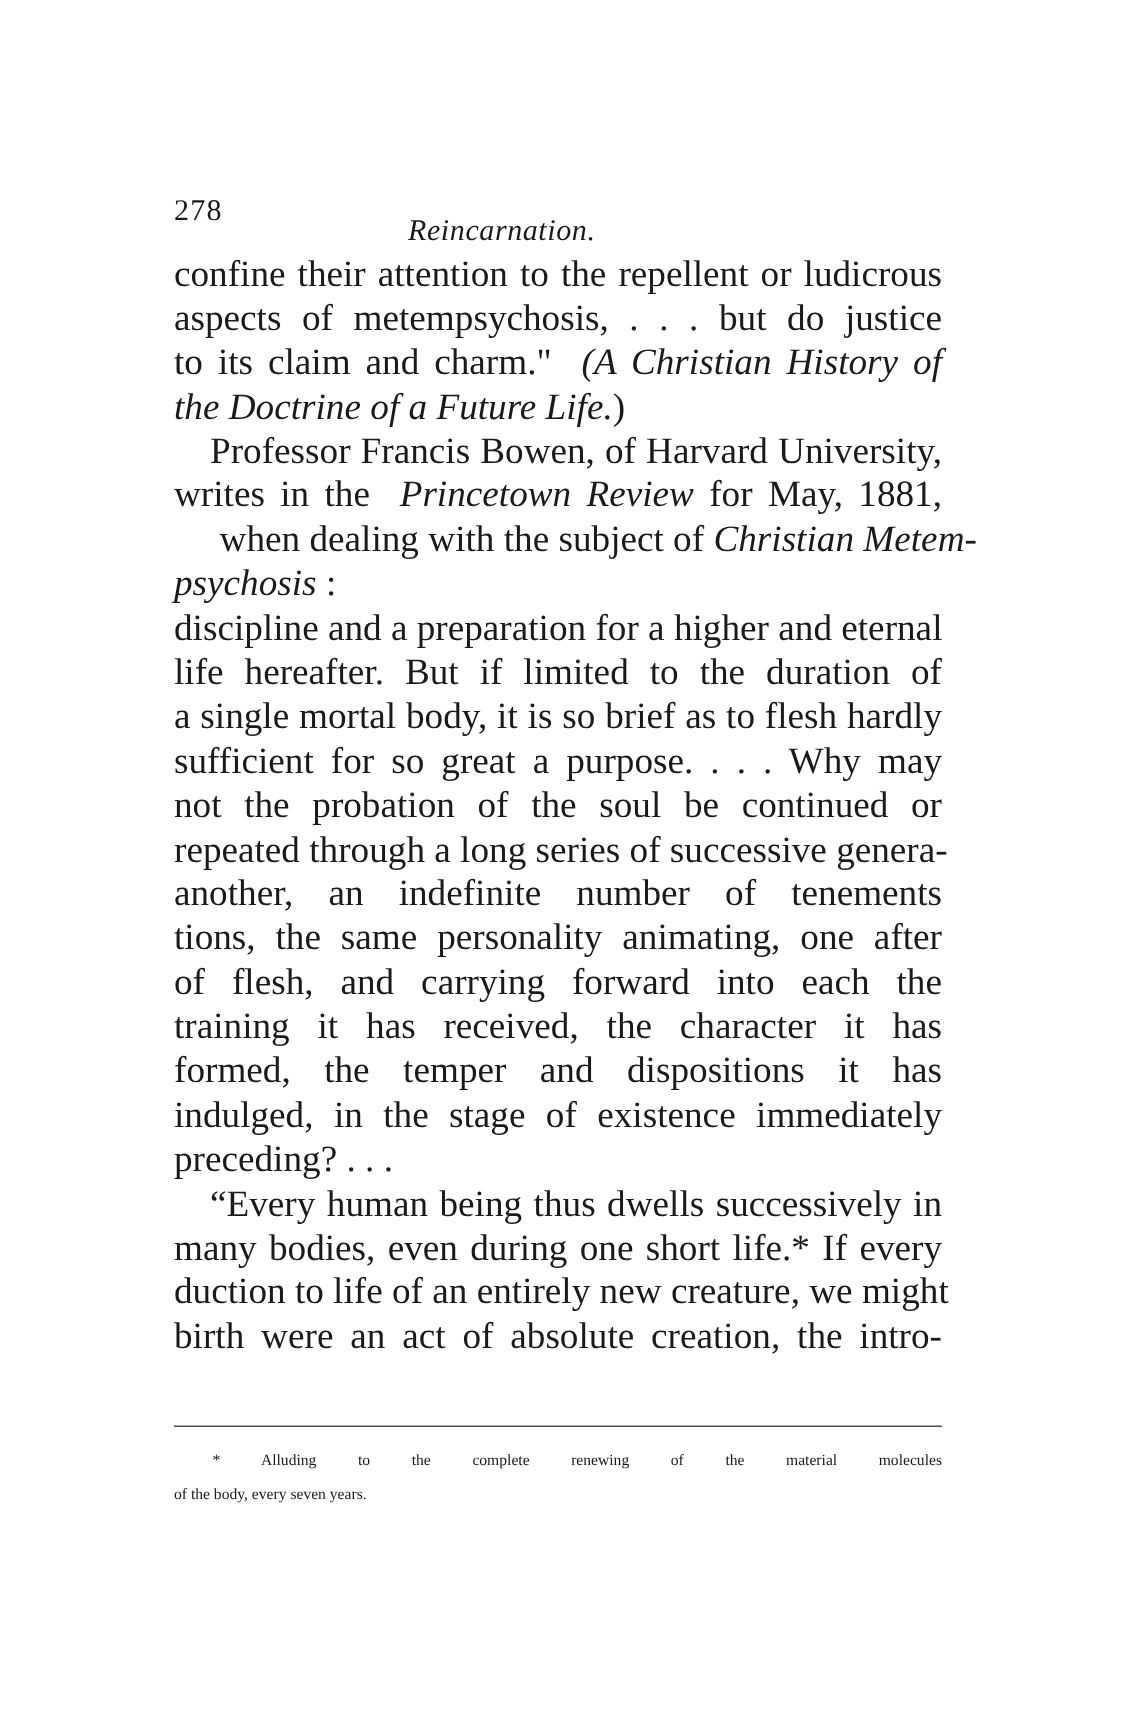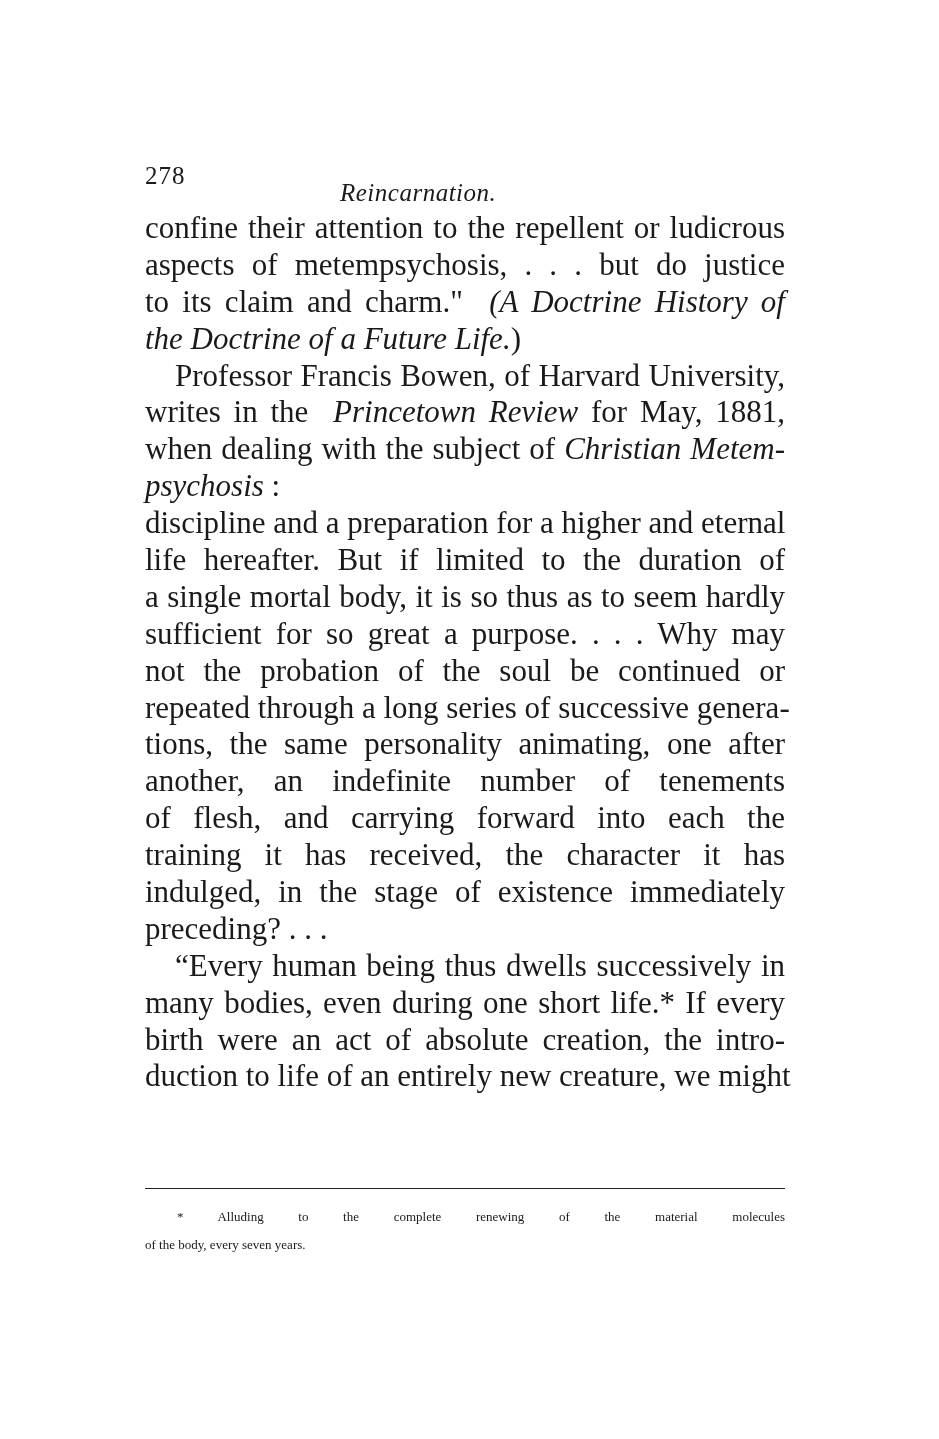--- a/index.html
+++ b/index.html
@@ -94,42 +94,43 @@
 
 <div class="page">
   <div class="running-head">
     <span class="page-number">278</span>
     <span class="running-title">Reincarnation.</span>
   </div>
 
   <div class="body-text" id="body-text">
       <div class="line">confine their attention to the repellent or ludicrous</div>
       <div class="line">aspects of metempsychosis,   .   .   .   but do justice</div>
-      <div class="line"><span style="white-space: pre;">to its claim and charm."  </span><em style="white-space: pre;">(A Doctrine History of</em></div>
+      <div class="line"><span style="white-space: pre;">to its claim and charm."  </span><em style="white-space: pre;">(A Christian History of</em></div>
       <div class="line last"><em style="white-space: pre;">the Doctrine of a Future Life.</em><span style="white-space: pre;">)</span></div>
       <div class="line indent">Professor Francis Bowen, of Harvard University,</div>
       <div class="line"><span style="white-space: pre;">writes in the </span><em style="white-space: pre; margin-left: 12px;">Princetown Review</em><span style="white-space: pre;"> for May, 1881,</span></div>
-      <div class="line"><span style="white-space: pre;">when dealing with the subject of </span><em style="white-space: pre;">Christian Metem-</em></div>
+      <div class="line"><span style="white-space: pre; margin-left: 38px;">when dealing with the subject of </span><em style="white-space: pre;">Christian Metem-</em></div>
       <div class="line last"><em style="white-space: pre;">psychosis</em><span style="white-space: pre;"> :</span></div>
       <div class="line">discipline and a preparation for a higher and eternal</div>
       <div class="line">life hereafter.  But if limited to the duration of</div>
-      <div class="line">a single mortal body, it is so thus as to seem hardly</div>
+      <div class="line">a single mortal body, it is so brief as to flesh hardly</div>
       <div class="line">sufficient for so great a purpose.   .   .   .   Why may</div>
       <div class="line">not the probation of the soul be continued or</div>
       <div class="line">repeated through a long series of successive genera-</div>
+      <div class="line">another, an indefinite number of tenements</div>
       <div class="line">tions, the same personality animating, one after</div>
-      <div class="line">another, an indefinite number of tenements</div>
       <div class="line">of flesh, and carrying forward into each the</div>
       <div class="line">training it has received, the character it has</div>
+      <div class="line">formed, the temper and dispositions it has</div>
       <div class="line">indulged, in the stage of existence immediately</div>
       <div class="line last">preceding?   .   .   .</div>
       <div class="line indent">“Every human being thus dwells successively in</div>
       <div class="line">many bodies, even during one short life.*  If every</div>
+      <div class="line">duction to life of an entirely new creature, we might</div>
       <div class="line">birth were an act of absolute creation, the intro-</div>
-      <div class="line">duction to life of an entirely new creature, we might</div>
     </div>
 
   <div class="footnote-rule"></div>
 
   <div class="footnote" id="footnote">
       <div class="line indent">* Alluding to the complete renewing of the material molecules</div>
       <div class="line last">of the body, every seven years.</div>
     </div>
 </div>
 

